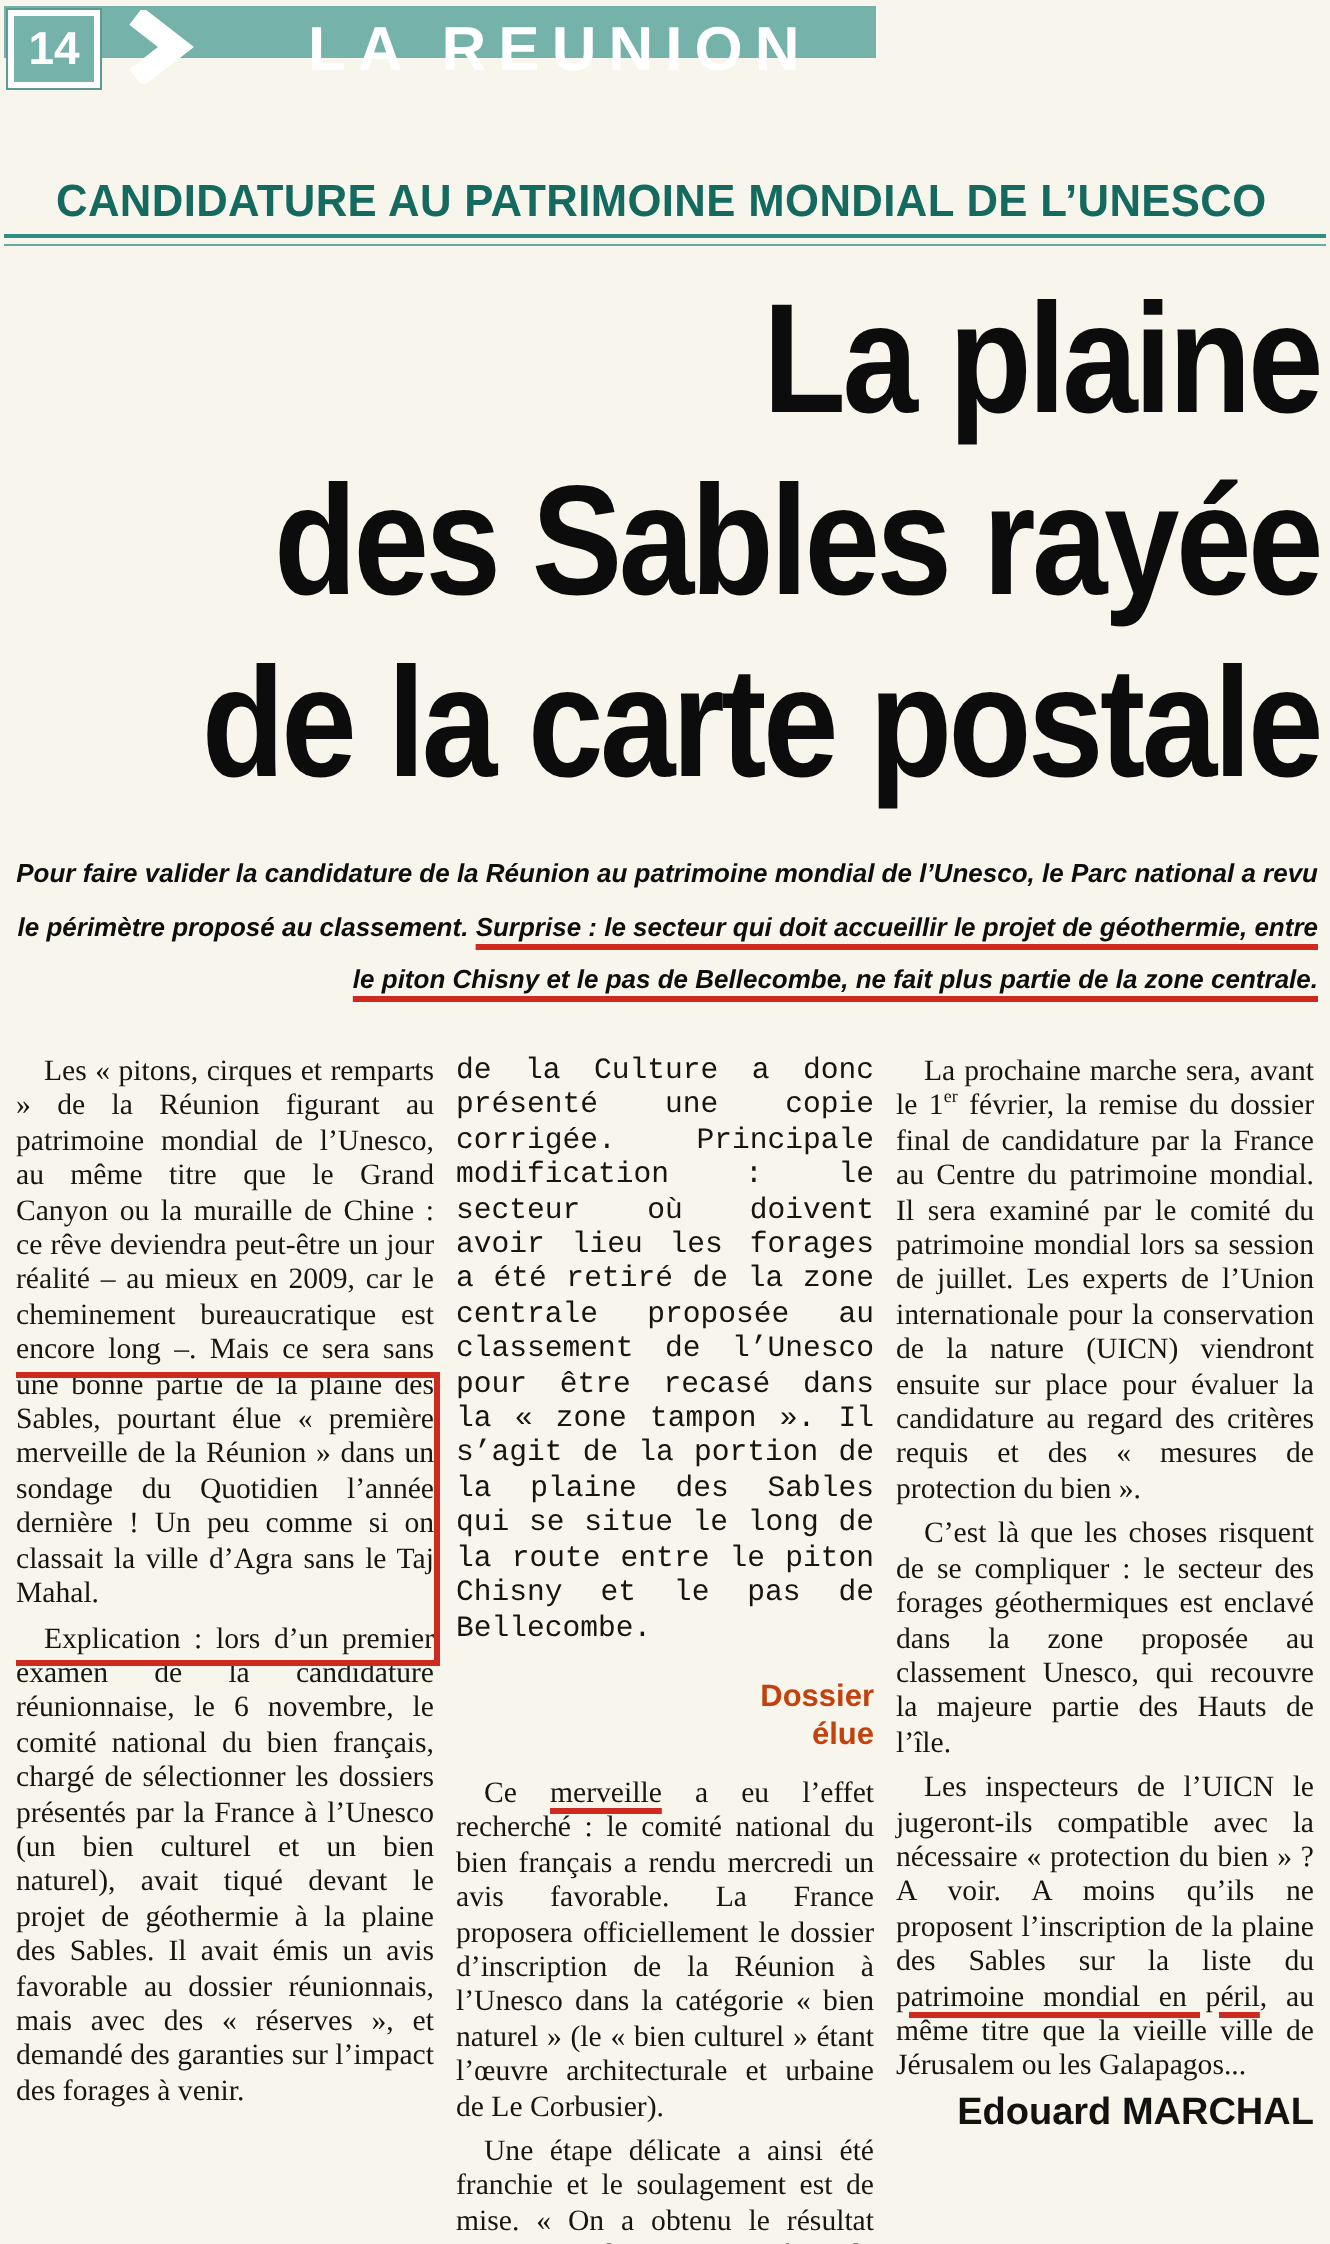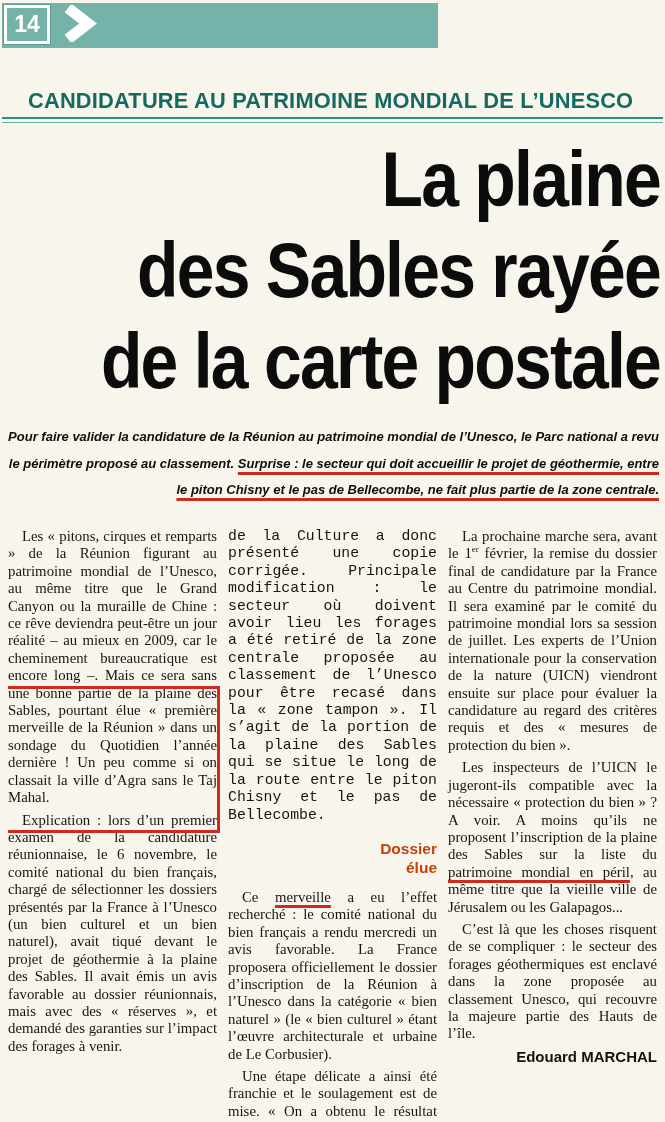--- a/index.html
+++ b/index.html
@@ -5,21 +5,21 @@
   html,body{margin:0;padding:0;}
   body{
     width:665px;height:1122px;overflow:hidden;position:relative;
     background:#f7f5ec;
     font-family:"Liberation Serif", serif;
   }
   .page{position:absolute;inset:0;}
 
   
   .band{
-    position:absolute;top:3px;left:2px;width:436px;height:45px;
+    position:absolute;top:3px;left:2px;width:436px;height:26px;
     background:#74b2aa;
   }
   .pagenum-box{
     position:absolute;top:2px;left:2px;width:40px;height:33px;
     background:#74b2aa;border:3px solid #ffffff;outline:1px solid #5d9c94;
     display:flex;align-items:center;justify-content:center;
   }
   .pagenum-box span{
     color:#ffffff;font-family:"Liberation Sans",sans-serif;
     font-weight:bold;font-size:23px;
@@ -83,40 +83,41 @@
   sup{font-size:9px;line-height:0;vertical-align:super;}
 
   .subhead{
     font-family:"Liberation Sans",sans-serif;font-weight:bold;
     font-size:15.5px;line-height:19px;text-align:right;
     margin:15px 0 12px 0;color:#c2410c;
   }
 
   .byline{
     font-family:"Liberation Sans",sans-serif;font-weight:bold;
-    font-size:15px;text-align:right;margin-top:3px;color:#141210;
+    font-size:19px;text-align:right;margin-top:3px;color:#141210;
   }
 
   .red-box{
     position:absolute;left:-5px;top:158px;width:211px;height:141px;
     border:3px solid #cf2a20;pointer-events:none;z-index:2;
   }
 </style>
 </head>
 <body>
 
 <div class="page">
 
   <div class="band">
     <div class="pagenum-box">
       <span>14</span>
     </div>
     <svg class="chev" width="42" height="37" viewBox="0 0 42 37">
       <polyline points="8,3 28,18.5 8,34" fill="none" stroke="#ffffff" stroke-width="11"></polyline>
     </svg>
+    <div class="section-title">LA REUNION</div>
   </div>
 
   <div class="kicker">CANDIDATURE AU PATRIMOINE MONDIAL DE L’UNESCO</div>
   <div class="kicker-rule"></div>
 
   <div class="headline">
     <div>La plaine</div>
     <div>des Sables rayée</div>
     <div>de la carte postale</div>
   </div>
@@ -133,19 +134,19 @@
         <p class="noindent"><span>de la Culture a donc présenté une copie corrigée. Principale modification : le secteur où doivent avoir lieu les forages a été retiré de la zone centrale proposée au classement de l’Unesco pour être recasé dans la « zone tampon ». Il s’agit de la portion de la plaine des Sables qui se situe le long de la route entre le piton Chisny et le pas de Bellecombe.</span></p>
         <div class="subhead">
           <div>Dossier</div>
           <div>élue</div>
         </div>
         <p><span>Ce </span><span class="red-u">merveille</span><span> a eu l’effet recherché : le comité national du bien français a rendu mercredi un avis favorable. La France proposera officiellement le dossier d’inscription de la Réunion à l’Unesco dans la catégorie « bien naturel » (le « bien culturel » étant l’œuvre architecturale et urbaine de Le Corbusier).</span></p>
         <p><span>Une étape délicate a ainsi été franchie et le soulagement est de mise. « On a obtenu le résultat qu’on attendait », s’est réjoui le géologue René Robert, membre de la délégation partie à Paris. « C’est une excellente nouvelle », a renchéri Jean-François Bénard, en charge de ce dossier au Parc national des</span></p>
       </div>
     <div class="col">
         <p><span>La prochaine marche sera, avant le 1</span><sup>er</sup><span> février, la remise du dossier final de candidature par la France au Centre du patrimoine mondial. Il sera examiné par le comité du patrimoine mondial lors sa session de juillet. Les experts de l’Union internationale pour la conservation de la nature (UICN) viendront ensuite sur place pour évaluer la candidature au regard des critères requis et des « mesures de protection du bien ».</span></p>
+        <p><span>C’est là que les choses risquent de se compliquer : le secteur des forages géothermiques est enclavé dans la zone proposée au classement Unesco, qui recouvre la majeure partie des Hauts de l’île.</span></p>
         <p><span>Les inspecteurs de l’UICN le jugeront-ils compatible avec la nécessaire « protection du bien » ? A voir. A moins qu’ils ne proposent l’inscription de la plaine des Sables sur la liste du </span><span class="red-u">patrimoine mondial en péril</span><span>, au même titre que la vieille ville de Jérusalem ou les Galapagos...</span></p>
-        <p><span>C’est là que les choses risquent de se compliquer : le secteur des forages géothermiques est enclavé dans la zone proposée au classement Unesco, qui recouvre la majeure partie des Hauts de l’île.</span></p>
         <div class="byline">Edouard MARCHAL</div>
       </div>
   </div>
 
 </div>
 
 </body></html>

